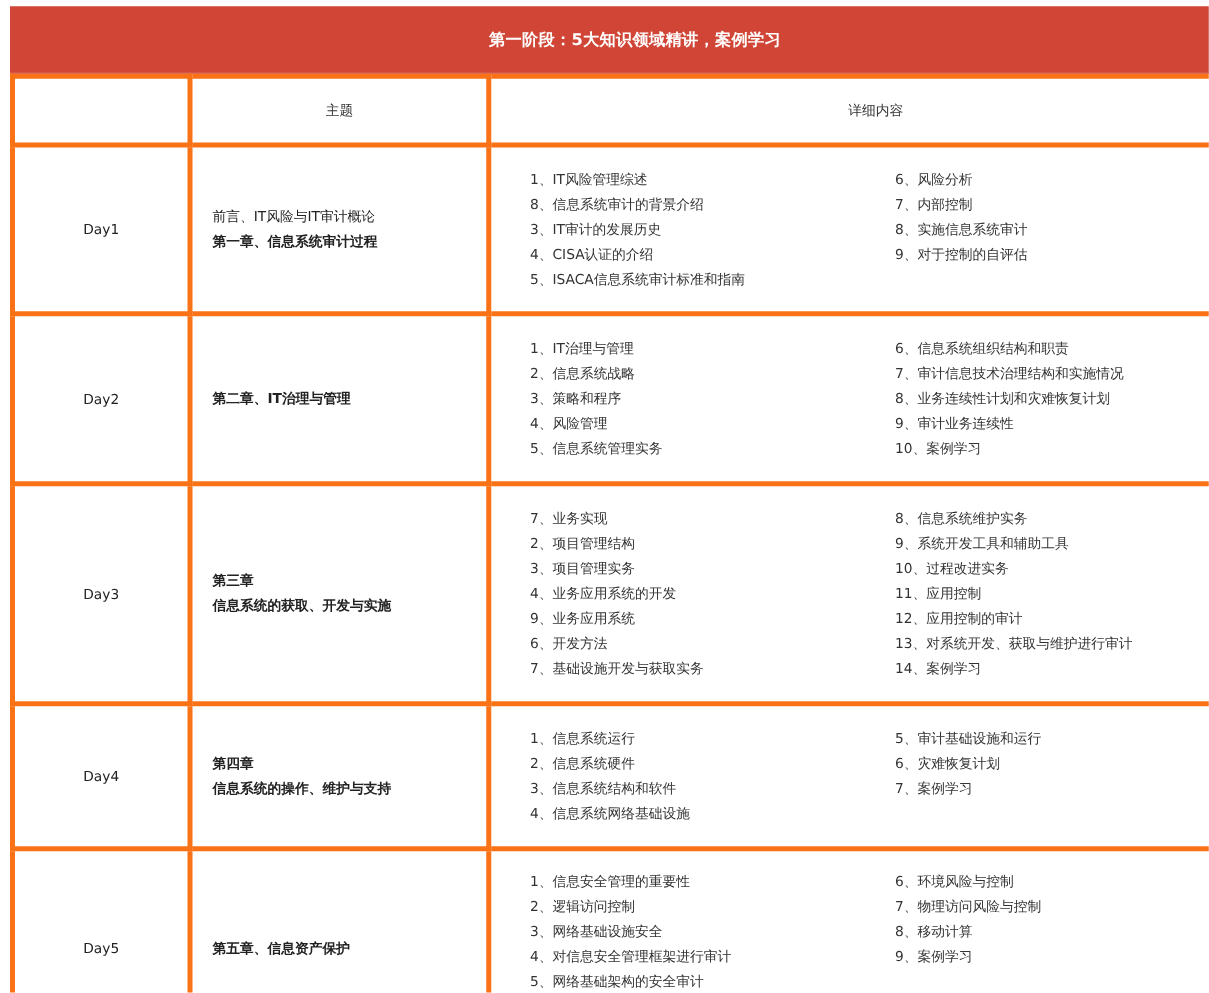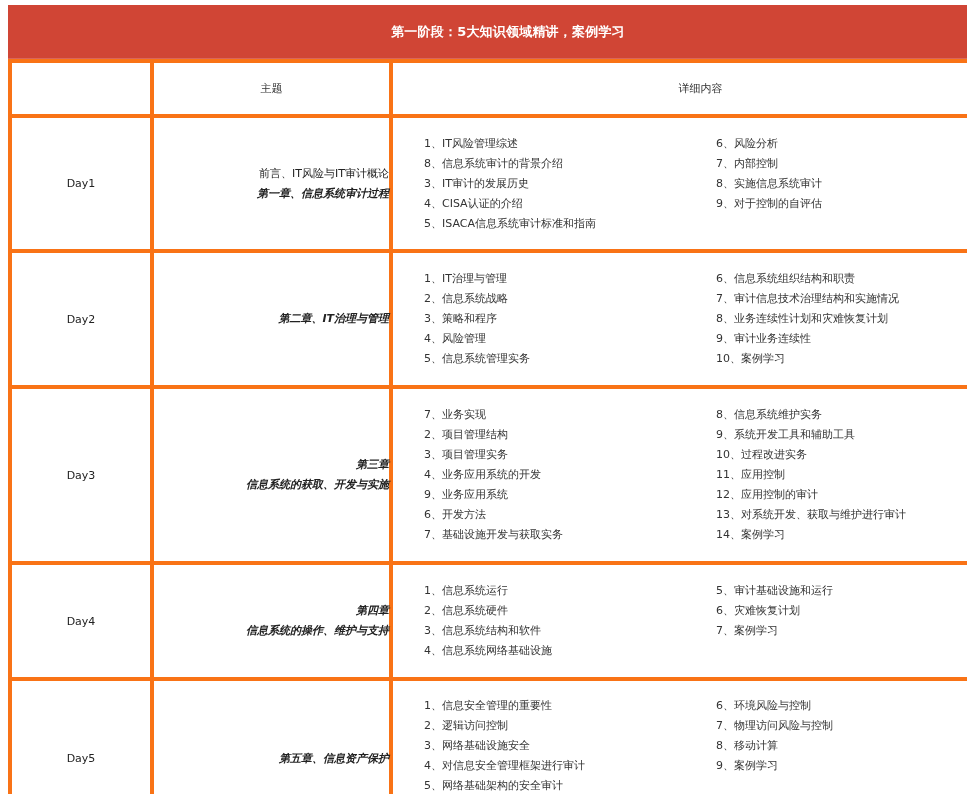--- a/index.html
+++ b/index.html
@@ -20,23 +20,23 @@
   }
   td, th {
     border: 4px solid #f97316; padding: 0; vertical-align: middle;
     font-size: 11px; font-weight: normal;
   }
   th { height: 51px; text-align: center; color: #333; }
   .col-day { width: 142px; }
   .col-topic { width: 239px; }
   .col-detail { width: 619px; }
   td.day { text-align: center; color: #222; }
-  td.topic { text-align: right; line-height: 20px; padding-left: 16px; }
+  td.topic { text-align: left; line-height: 20px; padding-left: 16px; }
   .topic .plain { font-weight: normal; display: block; }
-  .topic .bold { font-weight: bold; display: block; font-style: italic; }
+  .topic .bold { font-weight: bold; display: block; }
   .detail-inner { display: flex; padding-left: 31px; }
   .detail-col { width: 314px; }
   .detail-col div { height: 20px; line-height: 20px; white-space: nowrap; font-size: 11px; color: #333; }
   .r1 td { height: 131px; }
   .r2 td { height: 132px; }
   .r3 td { height: 172px; }
   .r4 td { height: 112px; }
   .r5 td { height: 140px; }
   .r5 td.detail { vertical-align: top; padding-top: 15px; }
 </style>

